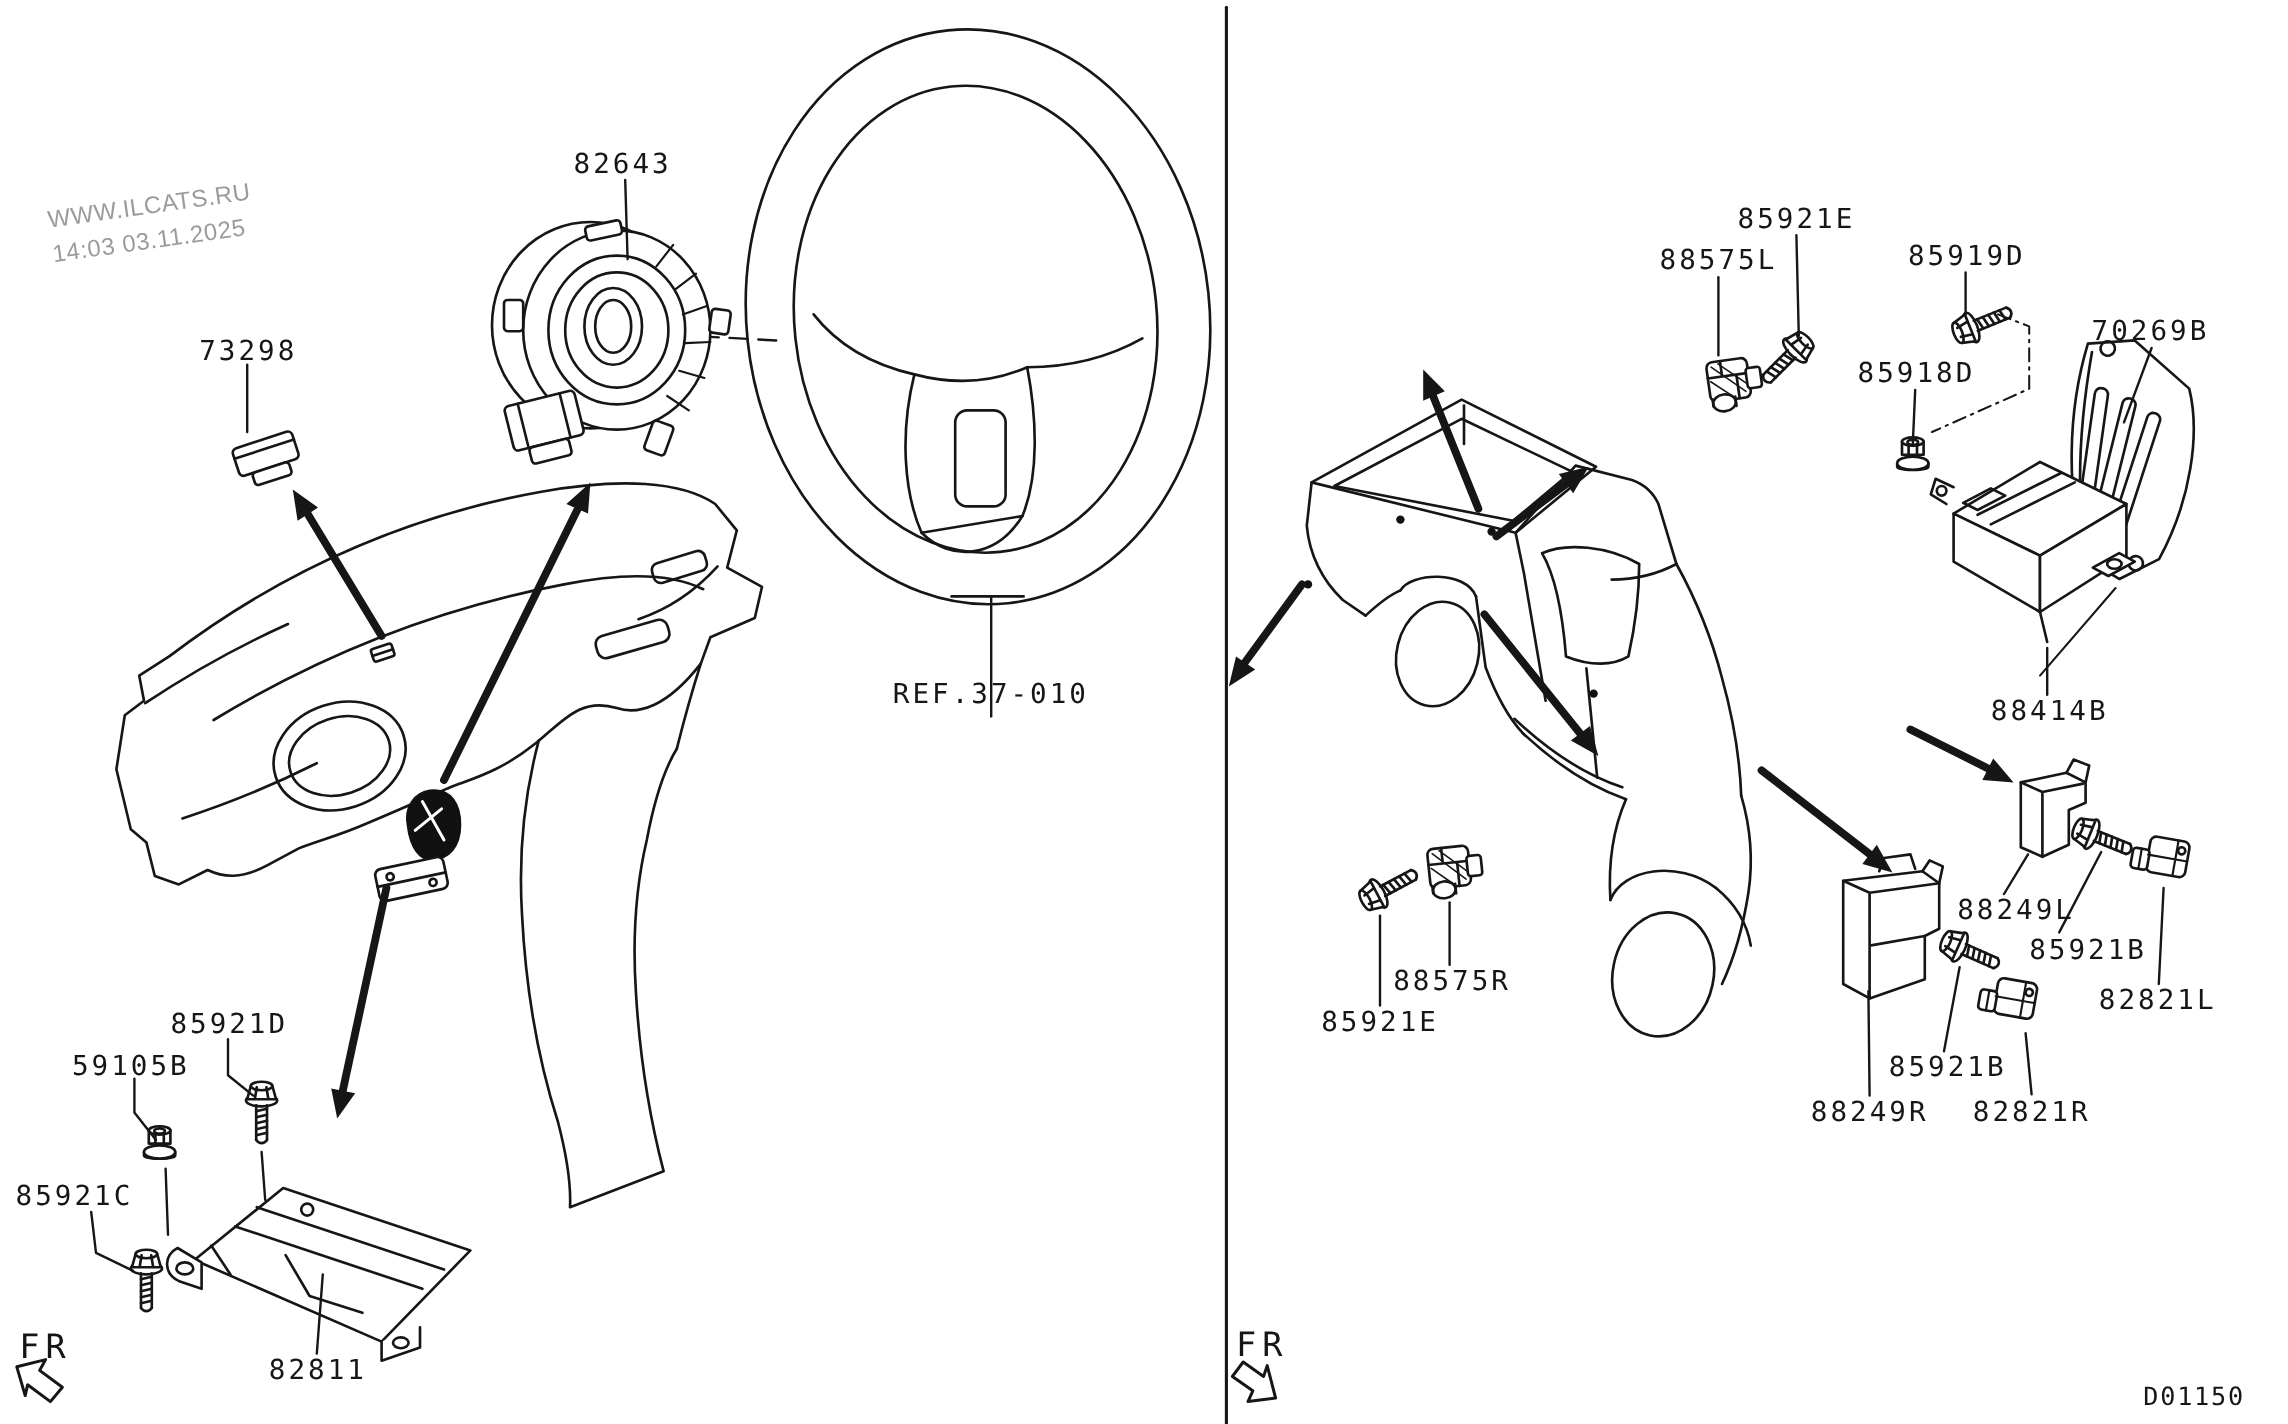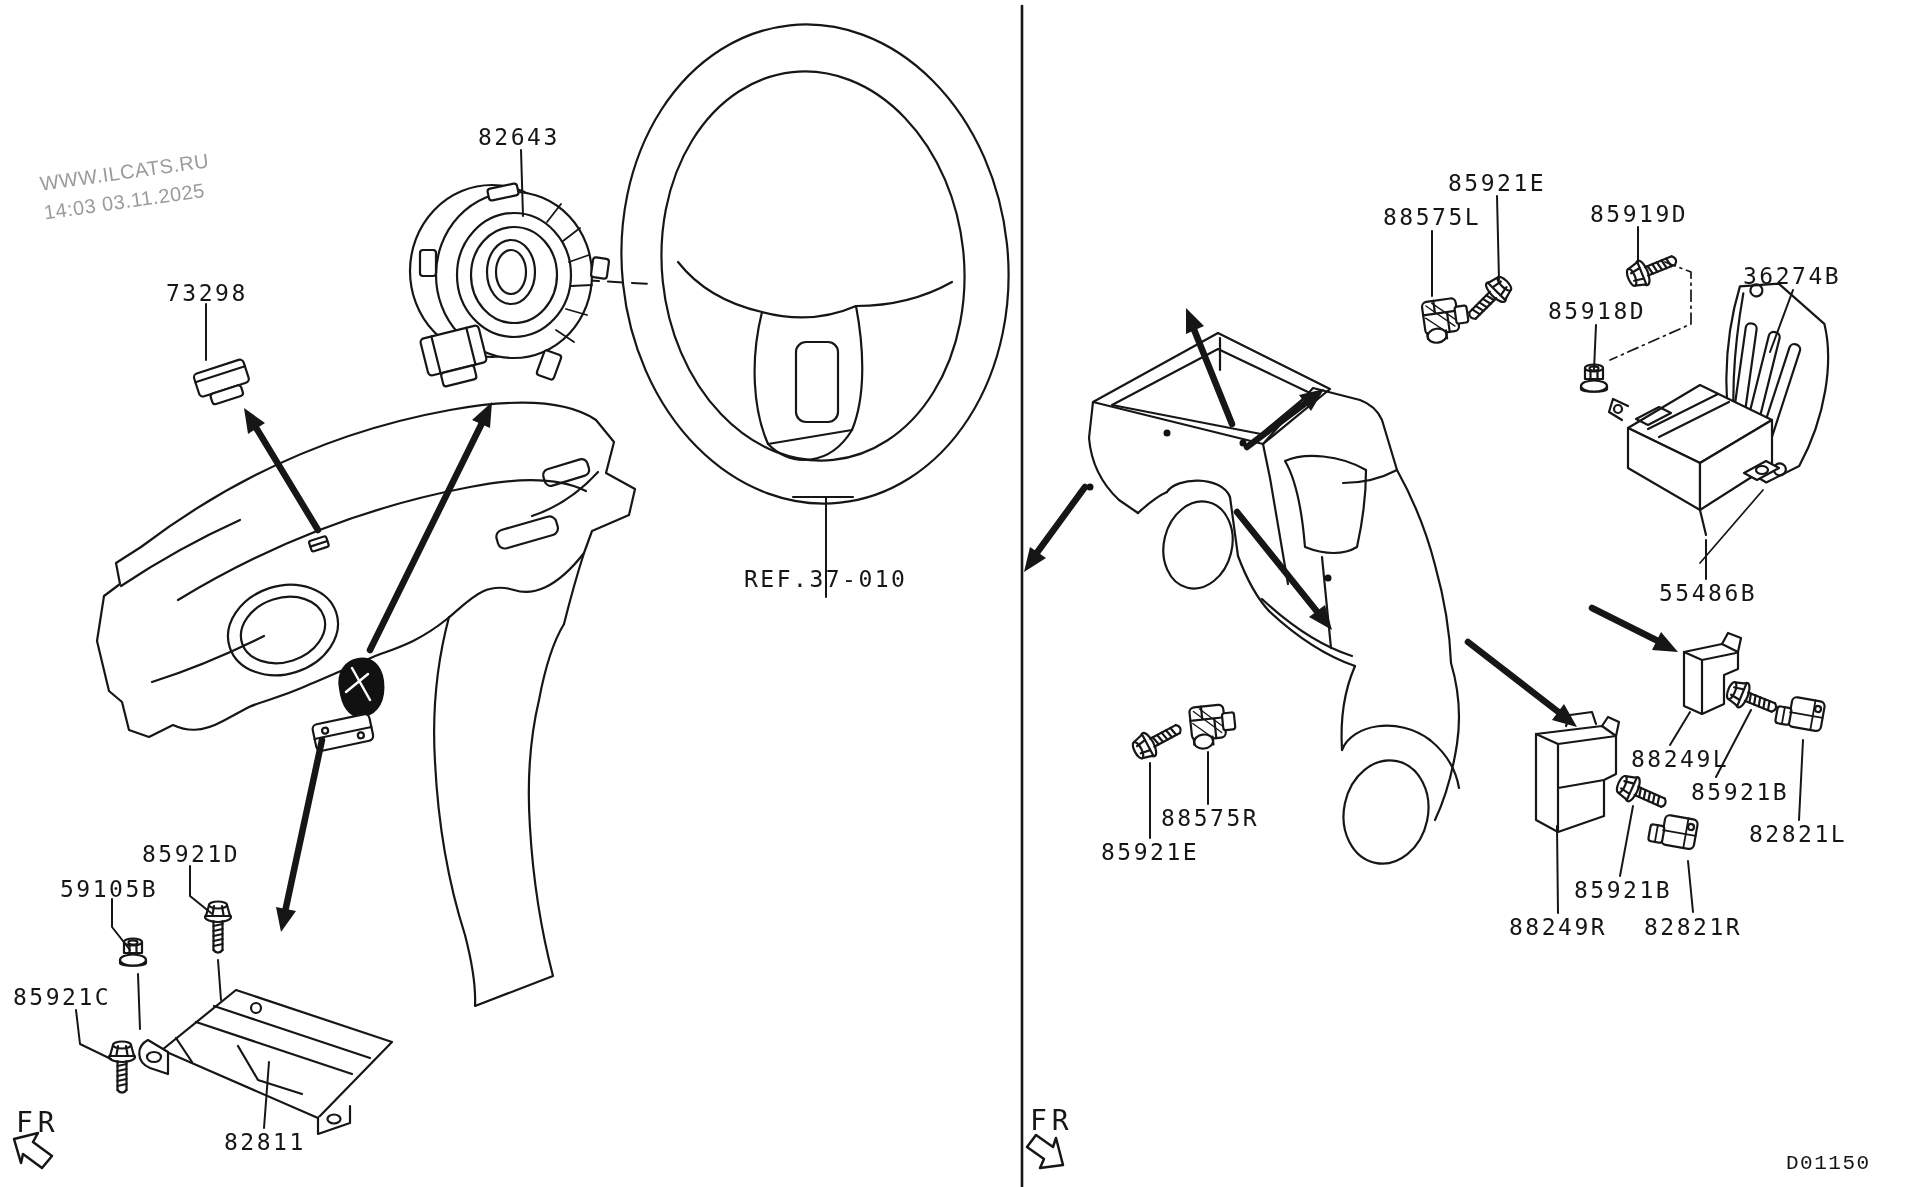--- a/index.html
+++ b/index.html
@@ -2,21 +2,21 @@
 <html><head>
 <meta charset="utf-8">
 <style>
   html,body{margin:0;padding:0;background:#fff;}
   .stage{position:relative;width:1907px;height:1187px;background:#fff;overflow:hidden;
          font-family:"DejaVu Sans Mono",monospace;}
   .art{position:absolute;left:0;top:0;}
   .lbl{position:absolute;font-family:"DejaVu Sans Mono",monospace;font-size:23px;
        letter-spacing:2.5px;color:#161616;white-space:nowrap;text-align:center;}
   .fr{font-size:28px;letter-spacing:5px;}
-  .code{font-size:21px;letter-spacing:1.5px;font-family:Liberation Mono, monospace;}
+  .code{font-size:21px;letter-spacing:1.5px;}
   .watermark{position:absolute;left:38px;top:170px;transform:rotate(-8deg);
        transform-origin:0 0;color:#9b9b9b;font-family:"Liberation Sans",sans-serif;
        font-size:20px;line-height:1.45;letter-spacing:.5px;}
 </style>
 </head>
 <body>
 
 <div class="stage">
 
 <svg class="art" width="1907" height="1187" viewBox="0 0 1907 1187">
@@ -331,22 +331,22 @@
 <div class="lbl" style="left:142px;top:841px">85921D</div>
 <div class="lbl" style="left:60px;top:876px">59105B</div>
 <div class="lbl" style="left:13px;top:984px">85921C</div>
 <div class="lbl" style="left:224px;top:1129px">82811</div>
 <div class="lbl fr" style="left:16px;top:1106px">FR</div>
 
 <div class="lbl" style="left:1383px;top:204px">88575L</div>
 <div class="lbl" style="left:1448px;top:170px">85921E</div>
 <div class="lbl" style="left:1590px;top:201px">85919D</div>
 <div class="lbl" style="left:1548px;top:298px">85918D</div>
-<div class="lbl" style="left:1743px;top:263px">36274B</div>
-<div class="lbl" style="left:1659px;top:580px">55486B</div>
+<div class="lbl" style="left:1743px;top:263px">70269B</div>
+<div class="lbl" style="left:1659px;top:580px">88414B</div>
 <div class="lbl" style="left:1631px;top:746px">88249L</div>
 <div class="lbl" style="left:1691px;top:779px">85921B</div>
 <div class="lbl" style="left:1749px;top:821px">82821L</div>
 <div class="lbl" style="left:1161px;top:805px">88575R</div>
 <div class="lbl" style="left:1101px;top:839px">85921E</div>
 <div class="lbl" style="left:1574px;top:877px">85921B</div>
 <div class="lbl" style="left:1509px;top:914px">88249R</div>
 <div class="lbl" style="left:1644px;top:914px">82821R</div>
 <div class="lbl fr" style="left:1030px;top:1104px">FR</div>
 

